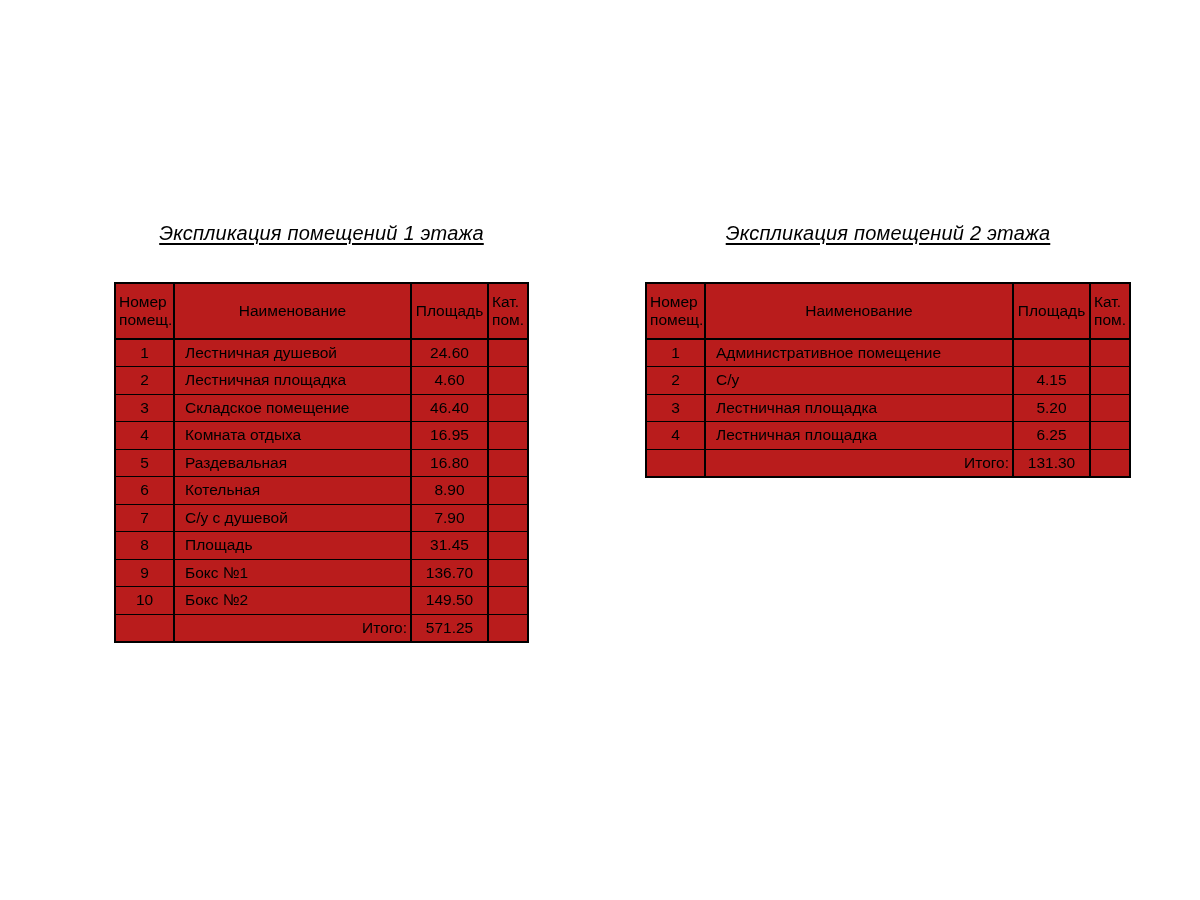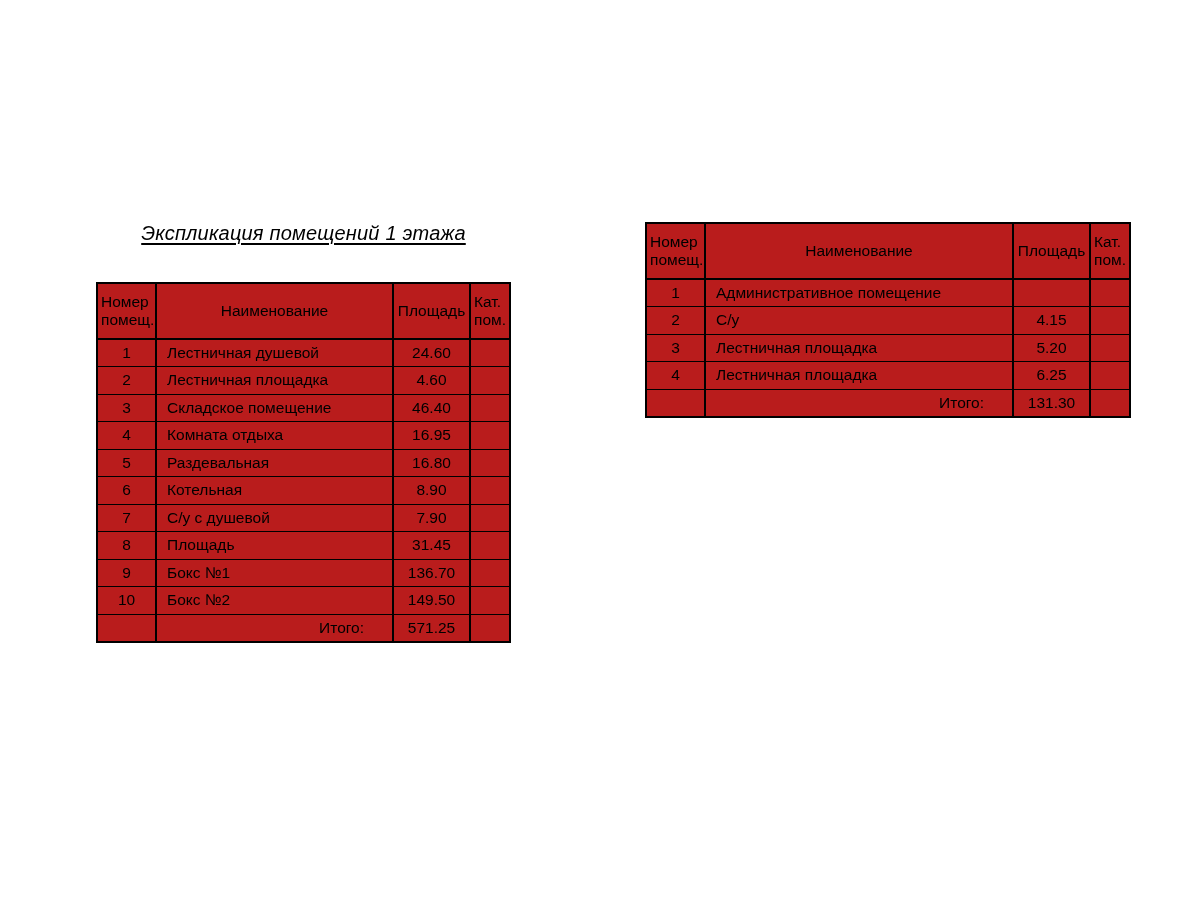--- a/index.html
+++ b/index.html
@@ -9,21 +9,21 @@
     font-family: "Liberation Sans", "DejaVu Sans", sans-serif;
     color: #000000;
     overflow: hidden;
   }
   .sheet {
     position: relative;
     width: 1200px; height: 900px;
     background: #ffffff;
   }
   .expl-section { position: absolute; top: 222px; }
-  .expl-section.floor1 { left: 96px; width: 415px; }
+  .expl-section.floor1 { left: 114px; width: 415px; }
   .expl-section.floor2 { left: 645px; width: 486px; }
 
   .expl-title {
     font-size: 20px;
     font-style: italic;
     font-weight: normal;
     text-align: center;
     text-decoration: underline;
     text-underline-offset: 3px;
     letter-spacing: 0.2px;
@@ -59,21 +59,21 @@
     line-height: 1.18;
   }
   .expl-table th.h-num  { text-align: left; padding-left: 3px; }
   .expl-table th.h-name { text-align: center; }
   .expl-table th.h-area { text-align: center; padding: 0 1px; }
   .expl-table th.h-cat  { text-align: left; padding-left: 3px; }
 
   .expl-table tbody td, .expl-table tfoot td { height: 27.5px; }
   .expl-table td.num  { text-align: center; }
   .expl-table td.name { text-align: left; padding-left: 10px; }
-  .expl-table td.total-label { text-align: right; padding-right: 28px; }
+  .expl-table td.total-label { text-align: right; padding-right: 3px; }
 </style>
 </head>
 <body>
 
 <div class="sheet">
 
   <section class="expl-section floor1">
     <h2 class="expl-title">Экспликация помещений 1 этажа</h2>
     <table class="expl-table">
       <colgroup>
@@ -157,20 +157,21 @@
           <td class="num"></td>
           <td class="total-label">Итого:</td>
           <td class="num">571.25</td>
           <td class="num"></td>
         </tr>
       </tfoot>
     </table>
   </section>
 
   <section class="expl-section floor2">
+    <h2 class="expl-title">Экспликация помещений 2 этажа</h2>
     <table class="expl-table">
       <colgroup>
         <col class="c-num">
           <col class="c-name">
           <col class="c-area">
           <col class="c-cat">
       </colgroup>
       <thead>
         <tr>
           <th class="h-num">Номер помещ.</th>

